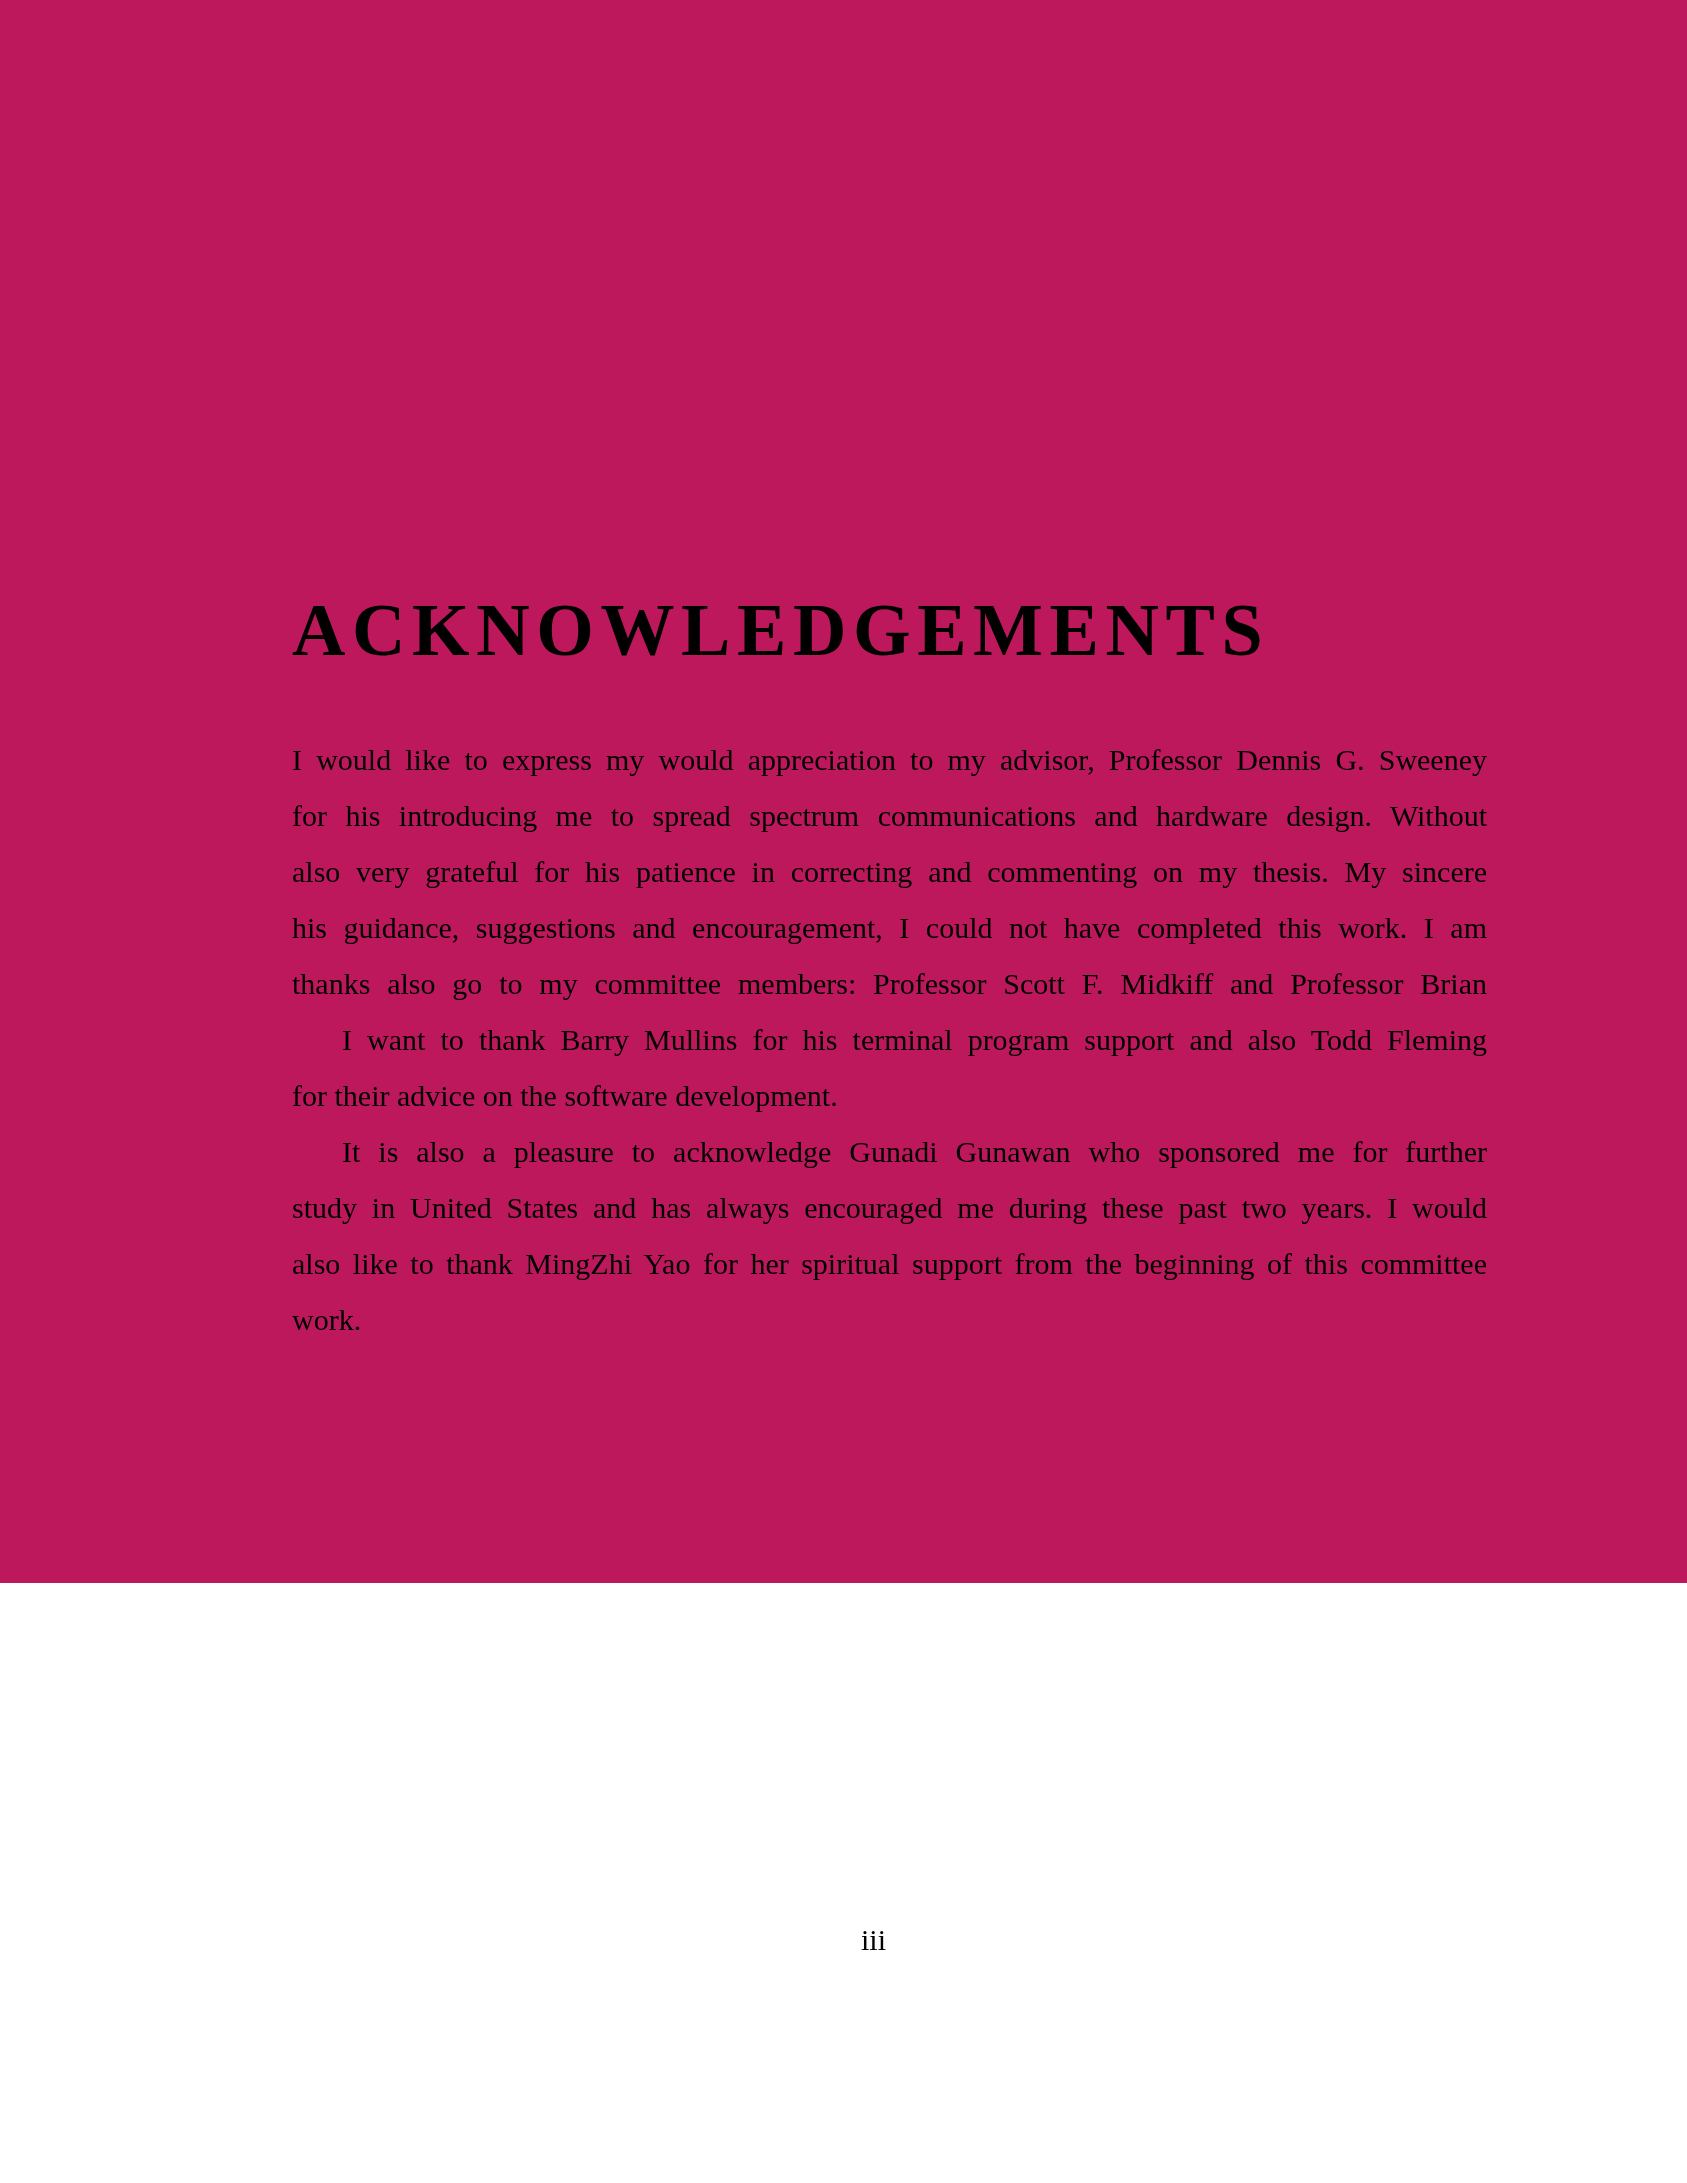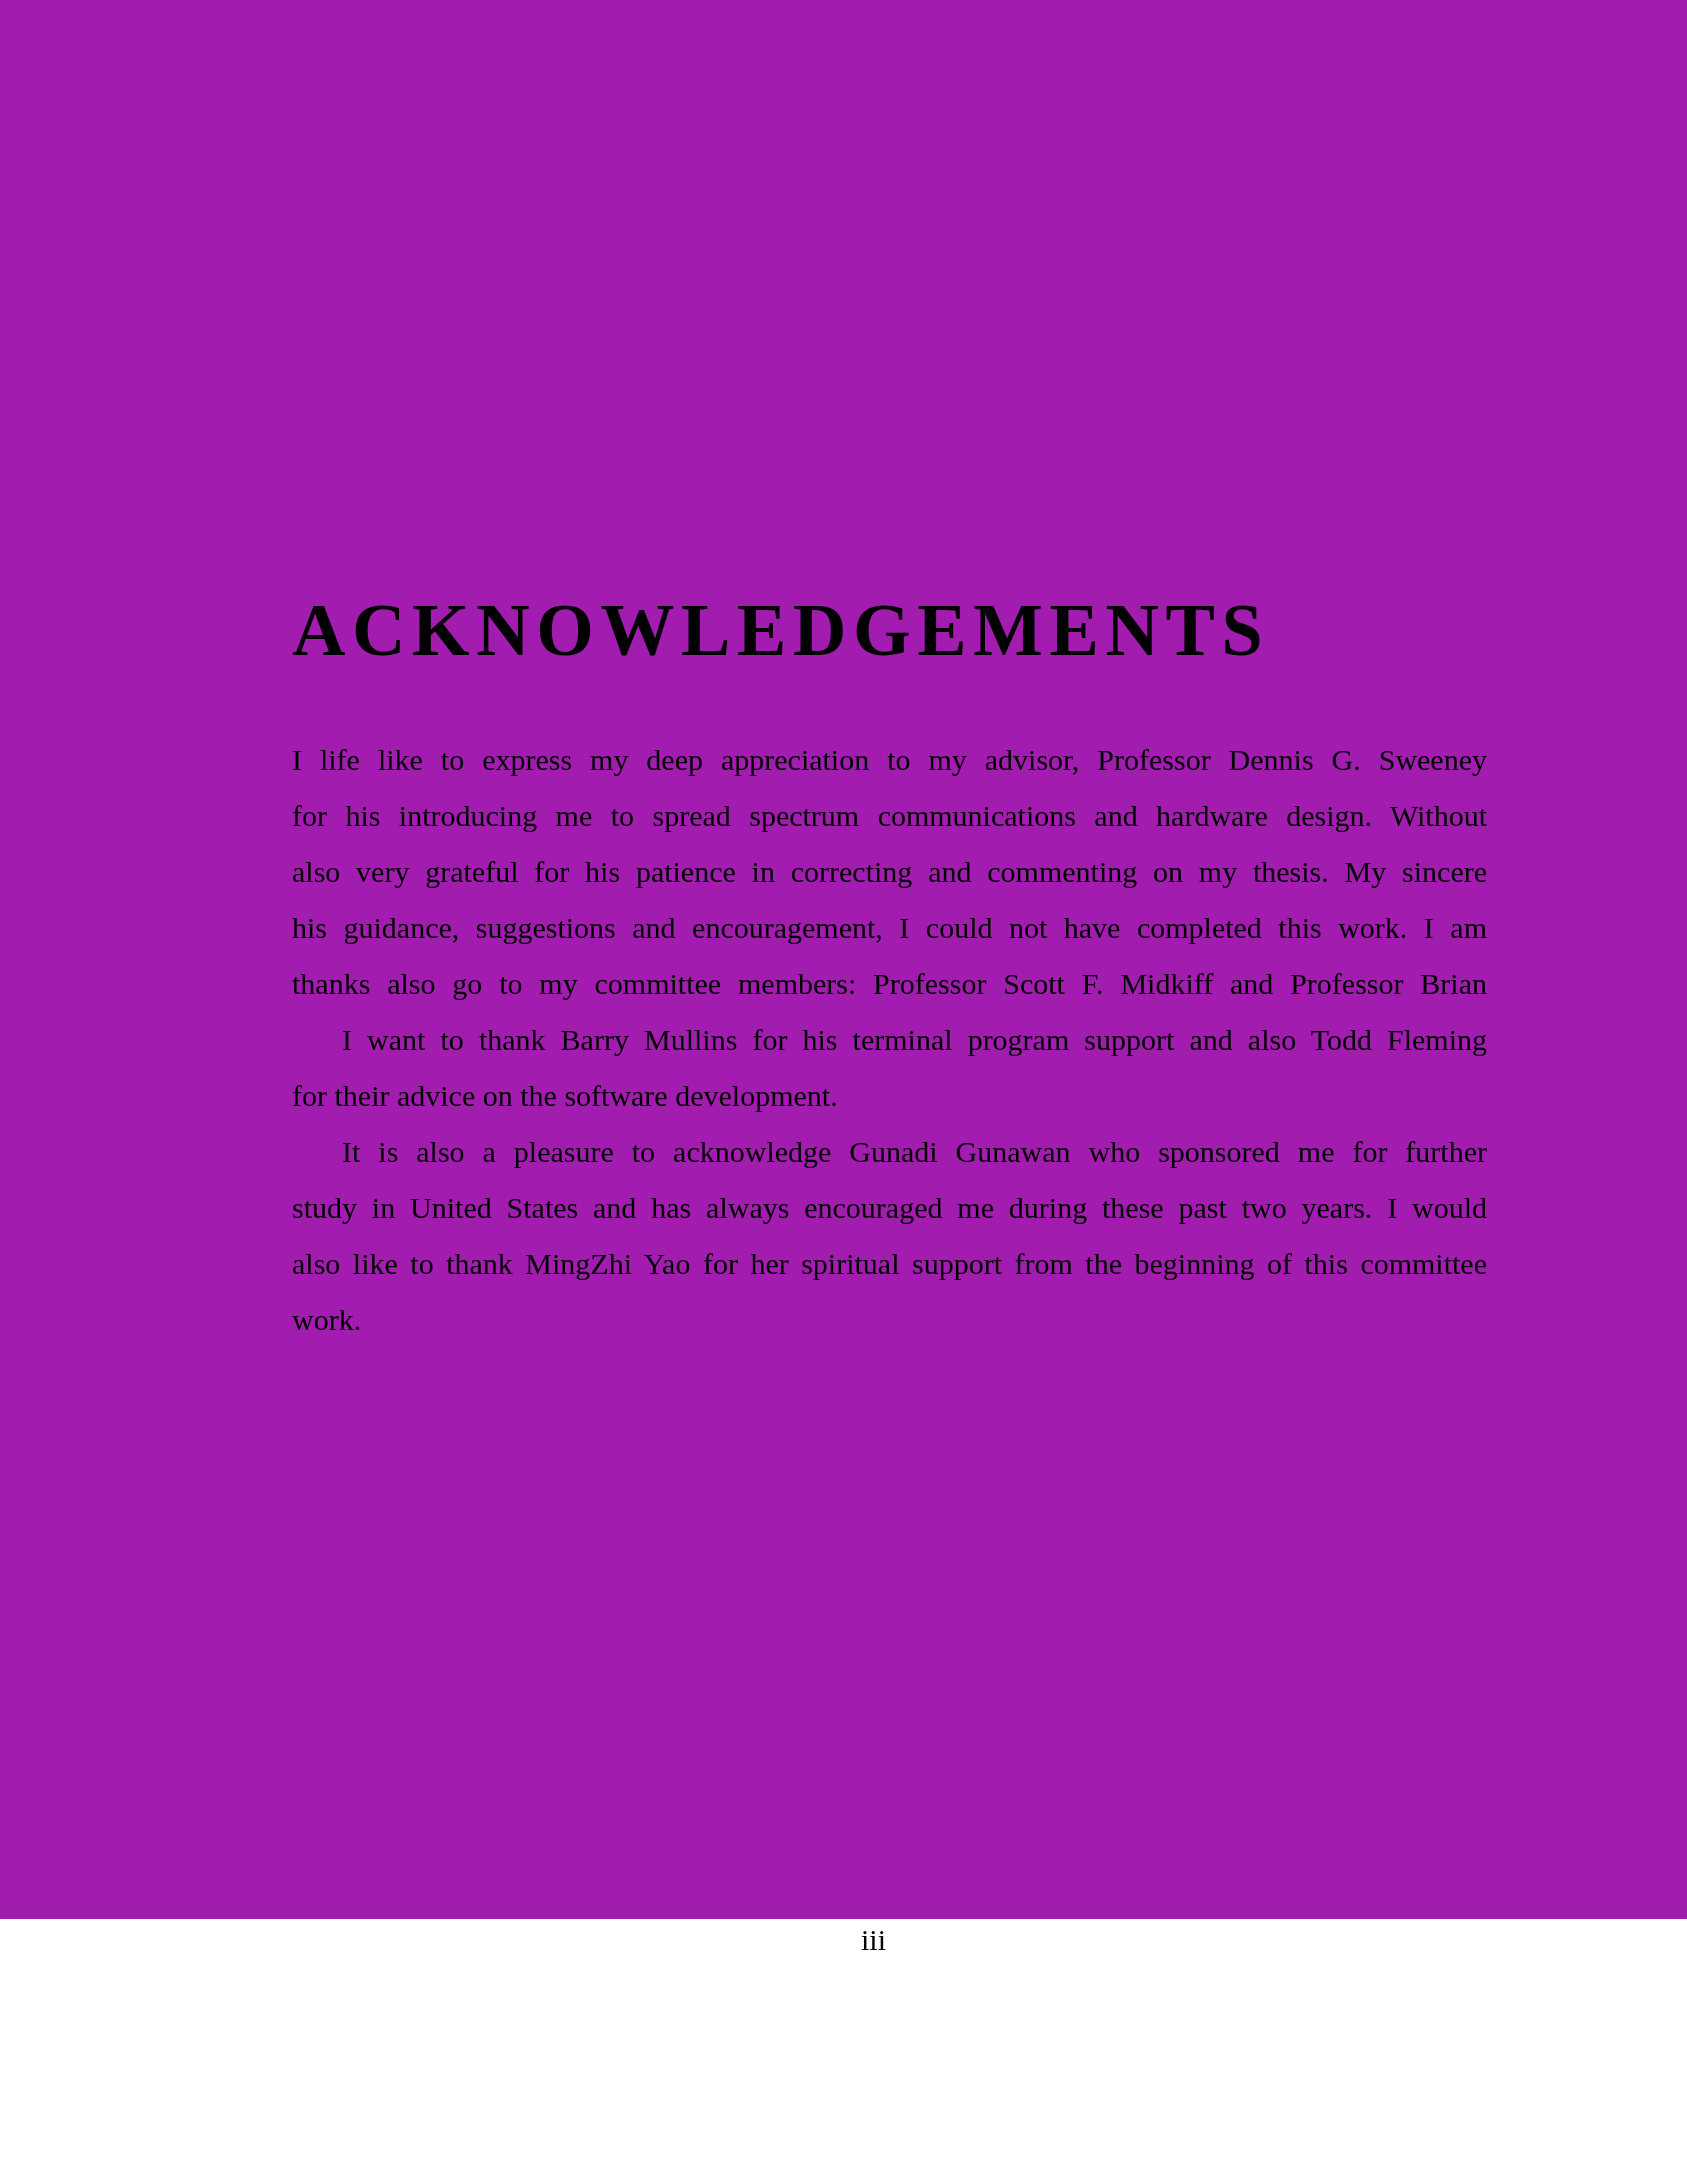--- a/index.html
+++ b/index.html
@@ -11,22 +11,22 @@
     height: 2183px;
     background: #ffffff;
     color: #000000;
     font-family: "Liberation Serif", "DejaVu Serif", serif;
     position: relative;
   }
   .page {
     position: absolute;
     left: 0; top: 0;
     width: 1687px;
-    height: 1919px;
-    background: #a21caf;
+    height: 1583px;
+    background: #be185d;
   }
   .doc-title {
     position: absolute;
     left: 292px;
     top: 543px;
     width: 1195px;
     font-size: 74px;
     line-height: 1;
     font-weight: bold;
     letter-spacing: 6.6px;
@@ -65,21 +65,21 @@
 </head>
 <body>
 
 <div class="page">
 
   <h1 class="doc-title">ACKNOWLEDGEMENTS</h1>
 
   <div class="body-text">
 
     <div class="paragraph">
-      <div class="line">I life like to express my deep appreciation to my advisor, Professor Dennis G. Sweeney</div>
+      <div class="line">I would like to express my would appreciation to my advisor, Professor Dennis G. Sweeney</div>
       <div class="line">for his introducing me to spread spectrum communications and hardware design. Without</div>
       <div class="line">also very grateful for his patience in correcting and commenting on my thesis. My sincere</div>
       <div class="line">his guidance, suggestions and encouragement, I could not have completed this work. I am</div>
       <div class="line">thanks also go to my committee members: Professor Scott F. Midkiff and Professor Brian</div>
     </div>
 
     <div class="paragraph">
       <div class="line indent">I want to thank Barry Mullins for his terminal program support and also Todd Fleming</div>
       <div class="line plast">for their advice on the software development.</div>
     </div>

